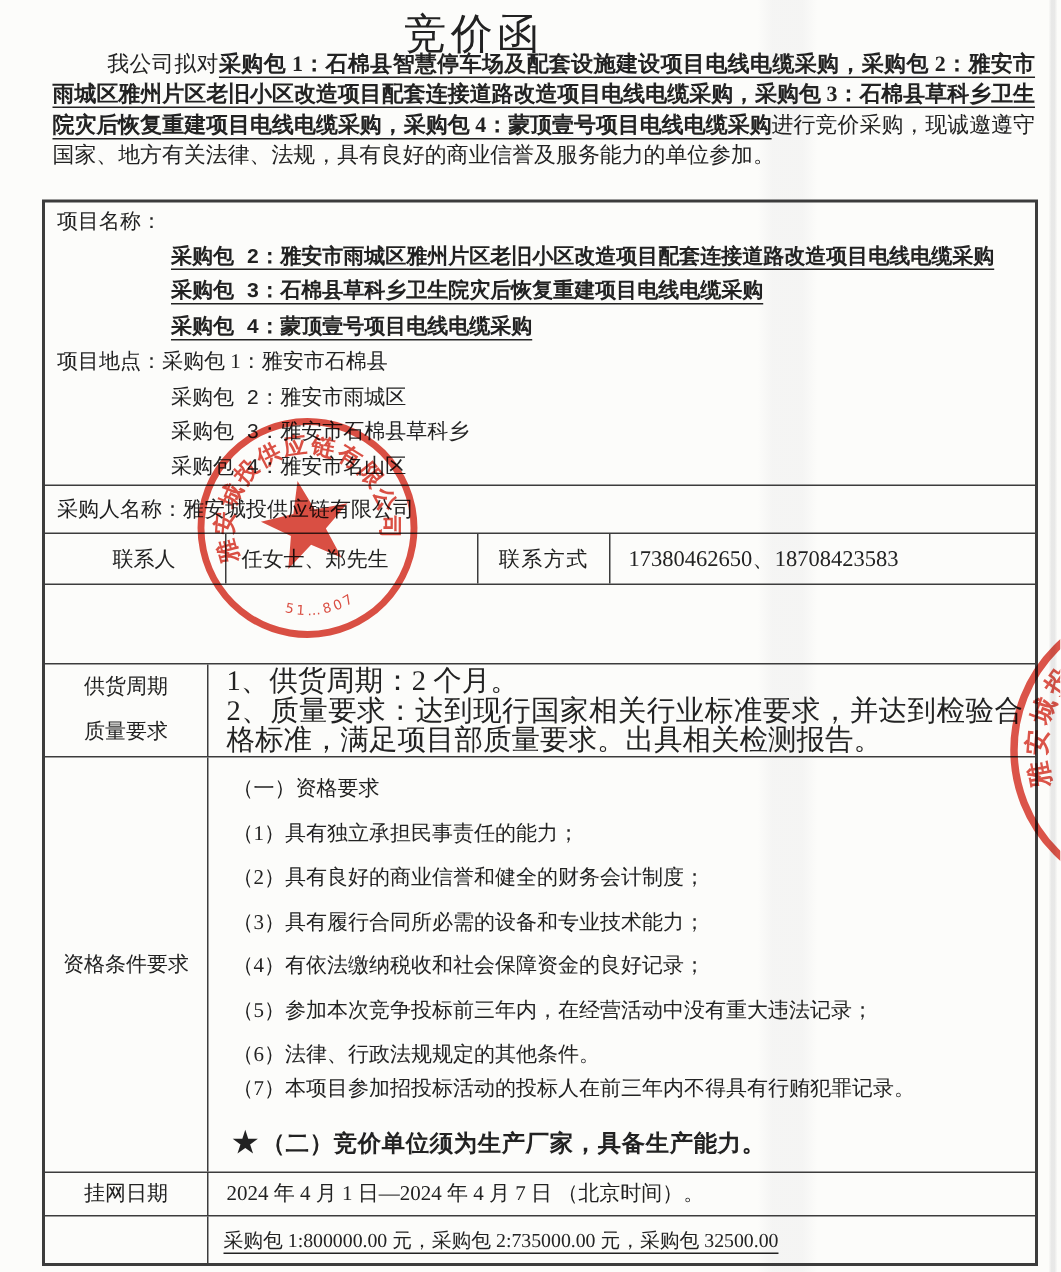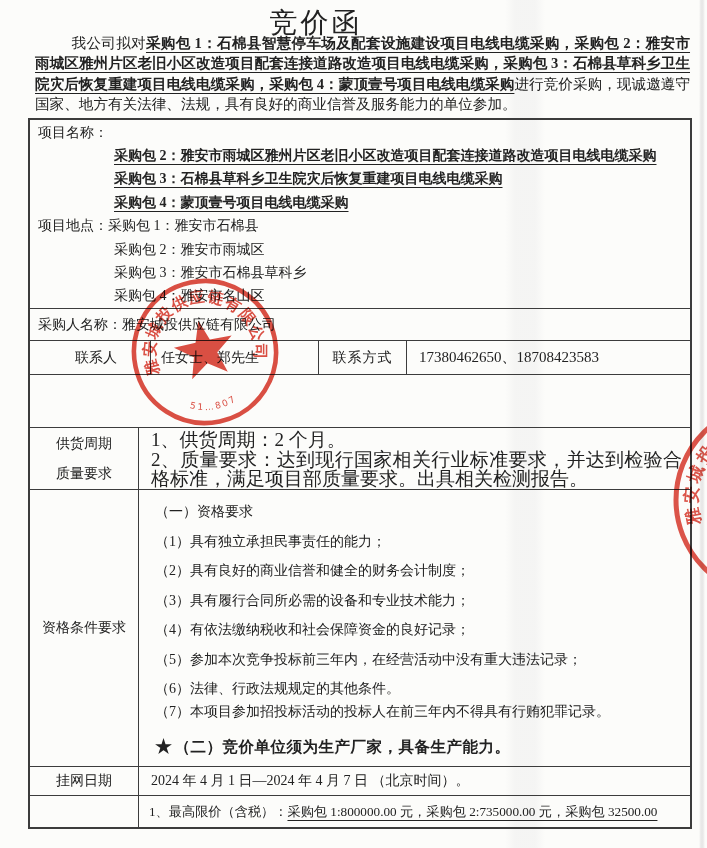--- a/index.html
+++ b/index.html
@@ -10,32 +10,32 @@
           linear-gradient(90deg, rgba(0,0,0,0) 0 505px, rgba(110,110,125,0.05) 515px 535px, rgba(0,0,0,0) 545px),
           linear-gradient(90deg, rgba(0,0,0,0) 0 699px, rgba(90,90,100,0.12) 701px 703px, rgba(0,0,0,0) 705px),
           #fcfcfa;}
   .title{position:absolute;top:4px;left:0;width:632px;text-align:center;
          font-size:28px;font-weight:normal;letter-spacing:3px;}
   .intro{position:absolute;top:33px;left:35px;width:655px;margin:0;
          font-size:14.6px;line-height:20.3px;text-align:justify;text-indent:2.5em;}
   .u{text-decoration:underline;text-underline-offset:3.5px;text-decoration-thickness:1px;}
   .b{font-weight:600;}
   
-  .tbl{position:absolute;top:118px;left:28px;width:664px;
+  .tbl{position:absolute;top:133px;left:28px;width:664px;
        border:2px solid #3c3c3c;box-sizing:border-box;background:transparent;}
   .row{display:flex;align-items:stretch;box-sizing:border-box;border-top:1.5px solid #3c3c3c;}
   .row:first-child{border-top:none;}
   .lab{width:109px;flex:0 0 109px;border-right:1.5px solid #3c3c3c;box-sizing:border-box;
        display:flex;flex-direction:column;justify-content:center;align-items:center;
        font-size:14px;text-align:center;}
   .val{flex:1;box-sizing:border-box;min-width:0;}
   
   .r1{height:188px;flex-direction:column;padding:1px 0 0 8px;justify-content:flex-start;}
   .projline{height:23.4px;display:flex;align-items:center;font-size:14px;white-space:nowrap;}
-  .projline .cont{margin-left:76px;}
+  .projline .cont{margin-left:76px;font-family:Liberation Mono, monospace;}
   .plab{flex:0 0 auto;}
   .pname{font-weight:600;}
   
   .r2{height:32px;align-items:center;padding-left:8px;font-size:14px;}
   
   .r3{height:34px;padding-left:12px;}
   .c-person{flex:0 0 168px;border-right:1.5px solid #3c3c3c;display:flex;align-items:center;
             padding-left:10px;font-size:14px;box-sizing:border-box;}
   .c-mlabel{flex:0 0 88px;border-right:1.5px solid #3c3c3c;display:flex;align-items:center;
             justify-content:center;font-size:14px;box-sizing:border-box;letter-spacing:1px;}
@@ -151,21 +151,20 @@
     </div>
 
     <div class="row r7">
       <div class="lab">挂网日期</div>
       <div class="val">2024 年 4 月 1 日—2024 年 4 月 7 日 （北京时间）。</div>
     </div>
 
     <div class="row r8">
       <div class="lab"></div>
       <div class="val">
-          <span>1、最高限价（含税）：</span>
           <span class="u">采购包 1:800000.00 元，采购包 2:735000.00 元，采购包 32500.00</span>
         </div>
     </div>
 
   </div>
 
   <svg class="stamp1" viewBox="0 0 170 170">
     <defs>
       <path id="arcTop" d="M 38 102.1 A 50 50 0 1 1 132 102.1" fill="none"></path>
       <path id="arcBottom" d="M 37.5 118.3 A 58 58 0 0 0 132.5 118.3" fill="none"></path>

